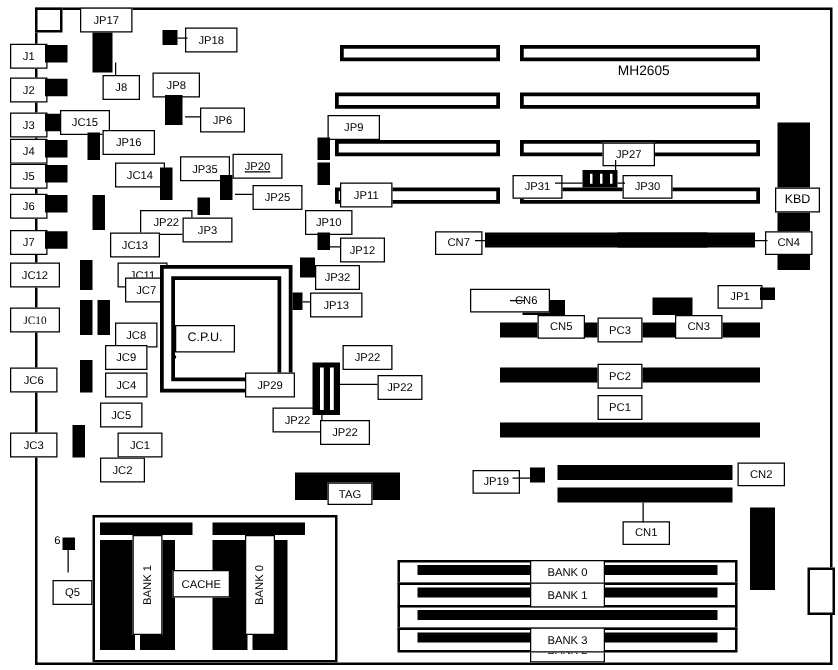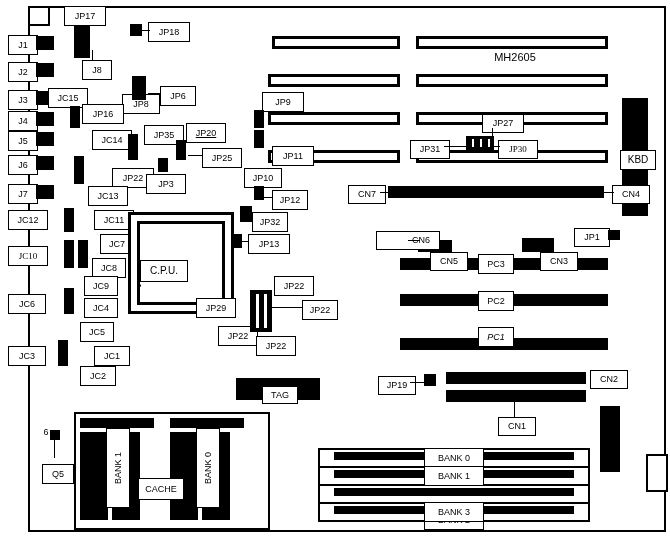--- a/index.html
+++ b/index.html
@@ -81,34 +81,34 @@
   <div class="wire" style="left:408px;top:240px;width:12px;height:1px;"></div>
   <div class="lbl" style="left:430px;top:252px;width:32px;height:15px;">CN5</div>
   <div class="lbl" style="left:540px;top:252px;width:32px;height:15px;">CN3</div>
 
   <div class="lbl" style="left:574px;top:228px;width:30px;height:15px;">JP1</div>
   <div class="jmp" style="left:608px;top:230px;width:12px;height:10px;"></div>
 
   <div class="blk" style="left:400px;top:294px;width:208px;height:12px;"></div>
   <div class="lbl" style="left:478px;top:291px;width:30px;height:16px;">PC2</div>
   <div class="blk" style="left:400px;top:338px;width:208px;height:12px;"></div>
-  <div class="lbl" style="left:478px;top:327px;width:30px;height:16px;font-style:italic;">PC1</div>
+  <div class="lbl" style="left:478px;top:316px;width:30px;height:16px;">PC1</div>
 
   <div class="blk" style="left:446px;top:372px;width:140px;height:12px;"></div>
   <div class="blk" style="left:446px;top:390px;width:140px;height:12px;"></div>
   <div class="lbl" style="left:590px;top:370px;width:32px;height:15px;">CN2</div>
   <div class="lbl" style="left:498px;top:417px;width:32px;height:15px;">CN1</div>
   <div class="wire" style="left:514px;top:402px;width:1px;height:16px;"></div>
   <div class="jmp" style="left:424px;top:374px;width:12px;height:12px;"></div>
   <div class="lbl" style="left:378px;top:376px;width:32px;height:15px;">JP19</div>
   <div class="wire" style="left:410px;top:382px;width:14px;height:1px;"></div>
 
   <div class="lbl" style="left:482px;top:114px;width:36px;height:15px;">JP27</div>
   <div class="lbl" style="left:410px;top:140px;width:34px;height:15px;">JP31</div>
-  <div class="lbl" style="left:498px;top:140px;width:34px;height:15px;font-family:Liberation Serif, serif;">JP30</div>
+  <div class="lbl" style="left:498px;top:140px;width:34px;height:15px;">JP30</div>
   <div class="jmp" style="left:466px;top:136px;width:28px;height:14px;"></div>
   <div class="jmpw" style="left:472px;top:139px;width:2px;height:8px;"></div>
   <div class="jmpw" style="left:480px;top:139px;width:2px;height:8px;"></div>
   <div class="jmpw" style="left:488px;top:139px;width:2px;height:8px;"></div>
   <div class="wire" style="left:492px;top:128px;width:1px;height:9px;"></div>
   <div class="wire" style="left:444px;top:146px;width:22px;height:1px;"></div>
   <div class="wire" style="left:494px;top:146px;width:6px;height:1px;"></div>
 
   <div class="lbl" style="left:8px;top:35px;width:24px;height:16px;">J1</div>
   <div class="blk" style="left:36px;top:36px;width:18px;height:14px;"></div>
@@ -127,21 +127,21 @@
 
   <div class="lbl" style="left:64px;top:6px;width:36px;height:16px;">JP17</div>
   <div class="blk" style="left:74px;top:26px;width:16px;height:32px;"></div>
   <div class="lbl" style="left:82px;top:60px;width:24px;height:16px;">J8</div>
   <div class="wire" style="left:92px;top:50px;width:1px;height:10px;"></div>
 
   <div class="lbl" style="left:148px;top:22px;width:36px;height:16px;">JP18</div>
   <div class="blk" style="left:130px;top:24px;width:12px;height:12px;"></div>
   <div class="wire" style="left:142px;top:30px;width:8px;height:1px;"></div>
 
-  <div class="lbl" style="left:122px;top:58px;width:32px;height:16px;margin-top:36px;">JP8</div>
+  <div class="lbl" style="left:122px;top:58px;width:32px;height:16px;">JP8</div>
   <div class="blk" style="left:132px;top:76px;width:14px;height:24px;"></div>
   <div class="lbl" style="left:160px;top:86px;width:30px;height:16px;">JP6</div>
   <div class="wire" style="left:148px;top:93px;width:12px;height:1px;"></div>
 
   <div class="lbl" style="left:48px;top:88px;width:34px;height:16px;">JC15</div>
   <div class="blk" style="left:70px;top:106px;width:10px;height:22px;"></div>
   <div class="lbl" style="left:82px;top:104px;width:36px;height:16px;">JP16</div>
   <div class="lbl" style="left:92px;top:130px;width:34px;height:16px;">JC14</div>
   <div class="blk" style="left:128px;top:134px;width:10px;height:26px;"></div>
   <div class="lbl" style="left:112px;top:168px;width:36px;height:16px;">JP22</div>
@@ -169,21 +169,21 @@
   <div class="blk" style="left:232px;top:234px;width:10px;height:14px;"></div>
   <div class="lbl" style="left:248px;top:234px;width:36px;height:16px;">JP13</div>
   <div class="wire" style="left:242px;top:241px;width:6px;height:1px;"></div>
 
   <div class="lbl" style="left:8px;top:210px;width:34px;height:16px;">JC12</div>
   <div class="blk" style="left:64px;top:208px;width:10px;height:24px;"></div>
   <div class="lbl" style="left:94px;top:210px;width:34px;height:16px;">JC11</div>
   <div class="lbl" style="left:8px;top:246px;width:34px;height:16px;font-family:Liberation Serif, serif;">JC10</div>
   <div class="blk" style="left:64px;top:240px;width:10px;height:28px;"></div>
   <div class="blk" style="left:78px;top:240px;width:10px;height:28px;"></div>
-  <div class="lbl" style="left:100px;top:234px;width:28px;height:16px;">JC7</div>
+  <div class="lbl" style="left:100px;top:222px;width:28px;height:16px;">JC7</div>
   <div class="lbl" style="left:92px;top:258px;width:28px;height:16px;">JC8</div>
   <div class="lbl" style="left:84px;top:276px;width:28px;height:16px;">JC9</div>
   <div class="lbl" style="left:8px;top:294px;width:32px;height:16px;">JC6</div>
   <div class="blk" style="left:64px;top:288px;width:10px;height:26px;"></div>
   <div class="lbl" style="left:84px;top:298px;width:28px;height:16px;">JC4</div>
   <div class="lbl" style="left:80px;top:322px;width:28px;height:16px;">JC5</div>
   <div class="lbl" style="left:8px;top:346px;width:32px;height:16px;">JC3</div>
   <div class="blk" style="left:58px;top:340px;width:10px;height:26px;"></div>
   <div class="lbl" style="left:94px;top:346px;width:30px;height:16px;">JC1</div>
   <div class="lbl" style="left:80px;top:366px;width:30px;height:16px;">JC2</div>
@@ -209,21 +209,21 @@
 
   <div class="simm" style="left:74px;top:412px;width:192px;height:114px;"></div>
   <div class="blk" style="left:80px;top:418px;width:74px;height:10px;"></div>
   <div class="blk" style="left:170px;top:418px;width:74px;height:10px;"></div>
   <div class="blk" style="left:80px;top:432px;width:28px;height:88px;"></div>
   <div class="blk" style="left:112px;top:432px;width:28px;height:88px;"></div>
   <div class="blk" style="left:170px;top:432px;width:28px;height:88px;"></div>
   <div class="blk" style="left:202px;top:432px;width:28px;height:88px;"></div>
   <div class="lbl vert" style="left:106px;top:428px;width:18px;height:76px;">BANK 1</div>
   <div class="lbl vert" style="left:196px;top:428px;width:18px;height:76px;">BANK 0</div>
-  <div class="lbl" style="left:138px;top:456px;width:40px;height:18px;font-size:9px;margin-top:22px;">CACHE</div>
+  <div class="lbl" style="left:138px;top:456px;width:40px;height:18px;font-size:9px;">CACHE</div>
 
   <div class="plain" style="left:40px;top:426px;width:12px;height:12px;font-size:9px;">6</div>
   <div class="blk" style="left:50px;top:430px;width:10px;height:10px;"></div>
   <div class="wire" style="left:54px;top:440px;width:1px;height:18px;"></div>
   <div class="lbl" style="left:42px;top:464px;width:26px;height:16px;">Q5</div>
 
   <div class="simm" style="left:318px;top:448px;width:268px;height:16px;"></div>
   <div class="simm" style="left:318px;top:466px;width:268px;height:16px;"></div>
   <div class="simm" style="left:318px;top:484px;width:268px;height:16px;"></div>
   <div class="simm" style="left:318px;top:502px;width:268px;height:16px;"></div>

